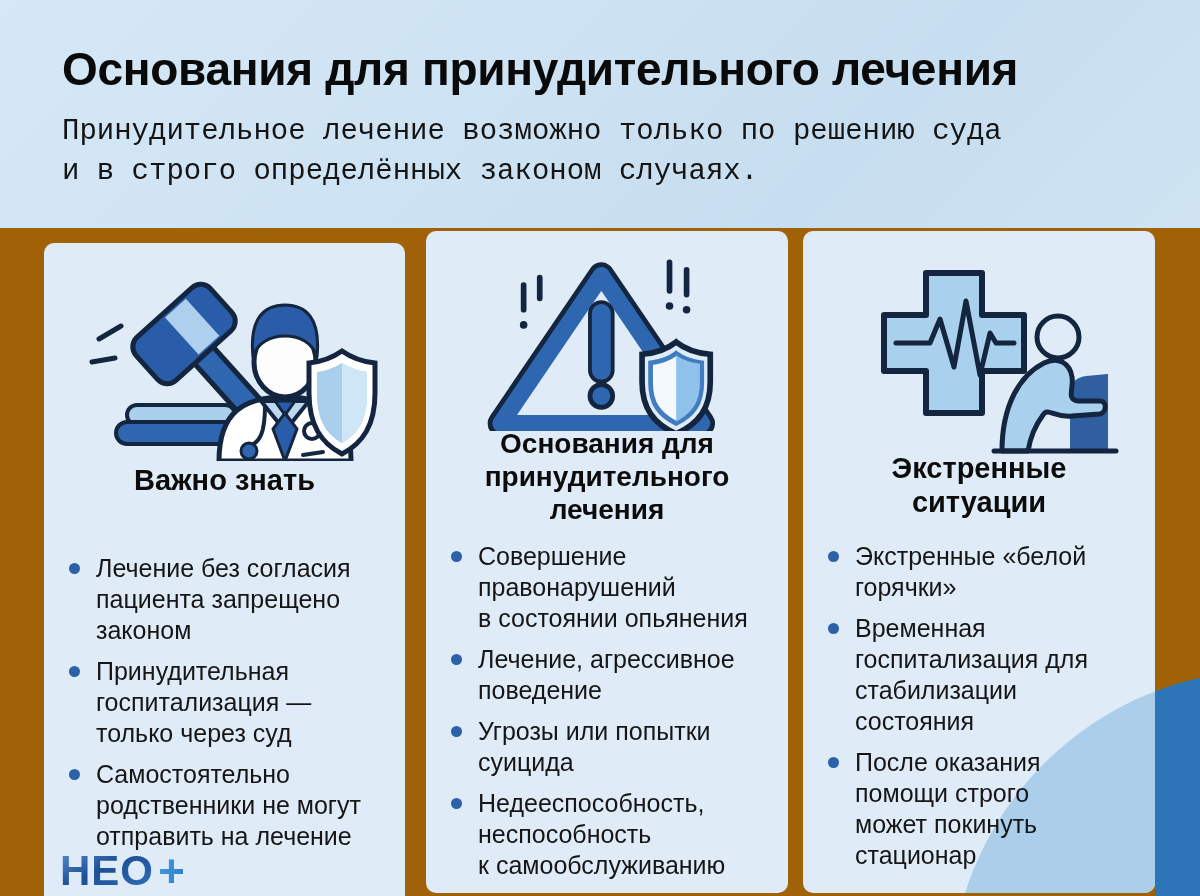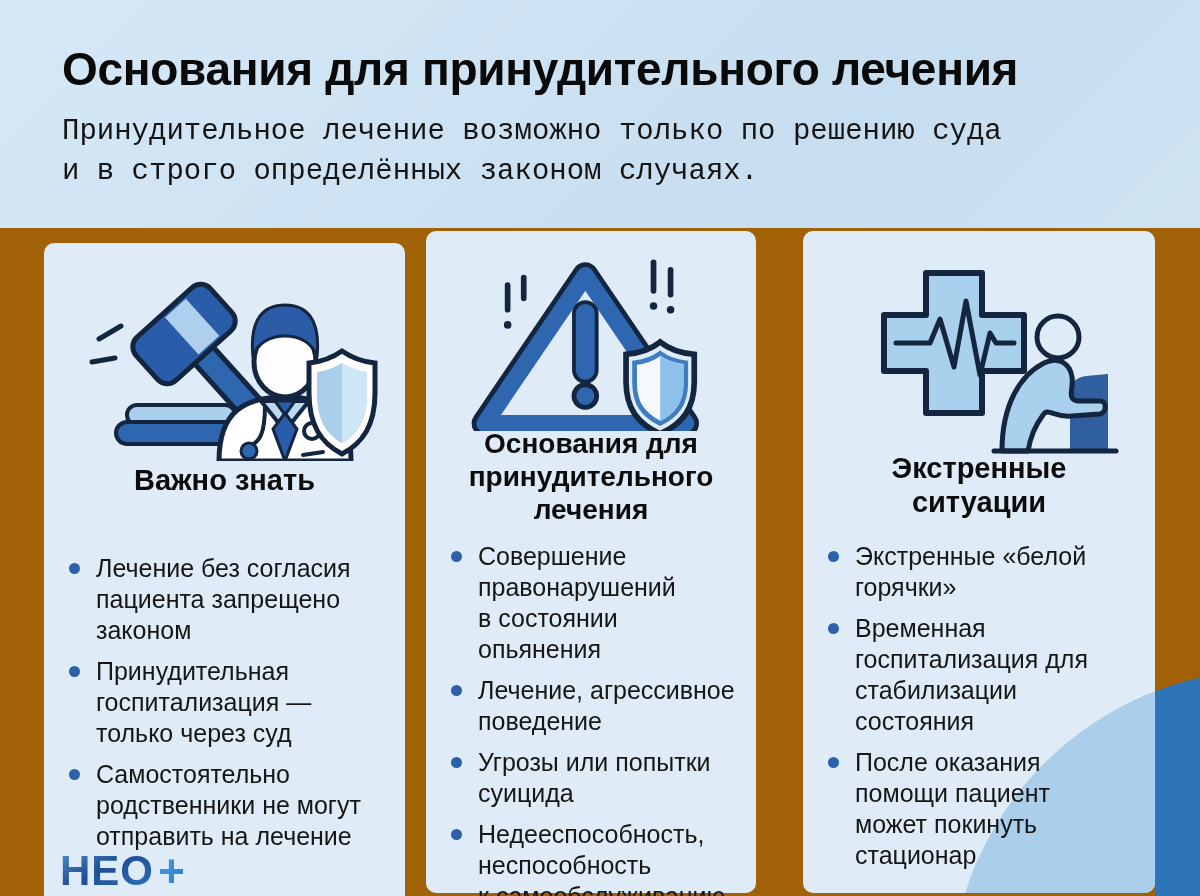--- a/index.html
+++ b/index.html
@@ -23,21 +23,21 @@
   .page-subtitle {
     position:absolute; left:62px; top:112px;
     font-size:29px; line-height:40px; color:#141414; white-space:pre-line;font-family:Liberation Mono, monospace;
   }
   
   .card {
     position:absolute; top:231px; height:662px;
     background:#dfecf7; border-radius:10px;
   }
   #card1 { left:44px;  width:361px;margin-top:12px; }
-  #card2 { left:426px; width:330px; }
+  #card2 { left:426px; width:362px; }
   #card3 { left:803px; width:352px; overflow:hidden; }
   .icon-wrap {
     position:absolute; left:0; top:16px; width:100%;
     display:flex; justify-content:center; z-index:1;
   }
   .card-title {
     position:absolute; left:0; width:100%; text-align:center;
     font-weight:700; color:#0c0c0c; white-space:pre-line; z-index:1;
   }
   #card1 .card-title { top:220px; font-size:29px; line-height:34px; }
@@ -203,21 +203,21 @@
     <div class="card-title">Экстренные
 ситуации</div>
     <ul class="bullets">
       <li><span class="bullet-dot"></span><span>Экстренные «белой
 горячки»</span></li>
       <li><span class="bullet-dot"></span><span>Временная
 госпитализация для
 стабилизации
 состояния</span></li>
       <li><span class="bullet-dot"></span><span>После оказания
-помощи пациент
+помощи строго
 может покинуть
 стационар</span></li>
     </ul>
   </div>
 
   <div class="right-strip">
     <div class="circle-dark"></div>
   </div>
 
 </div>

